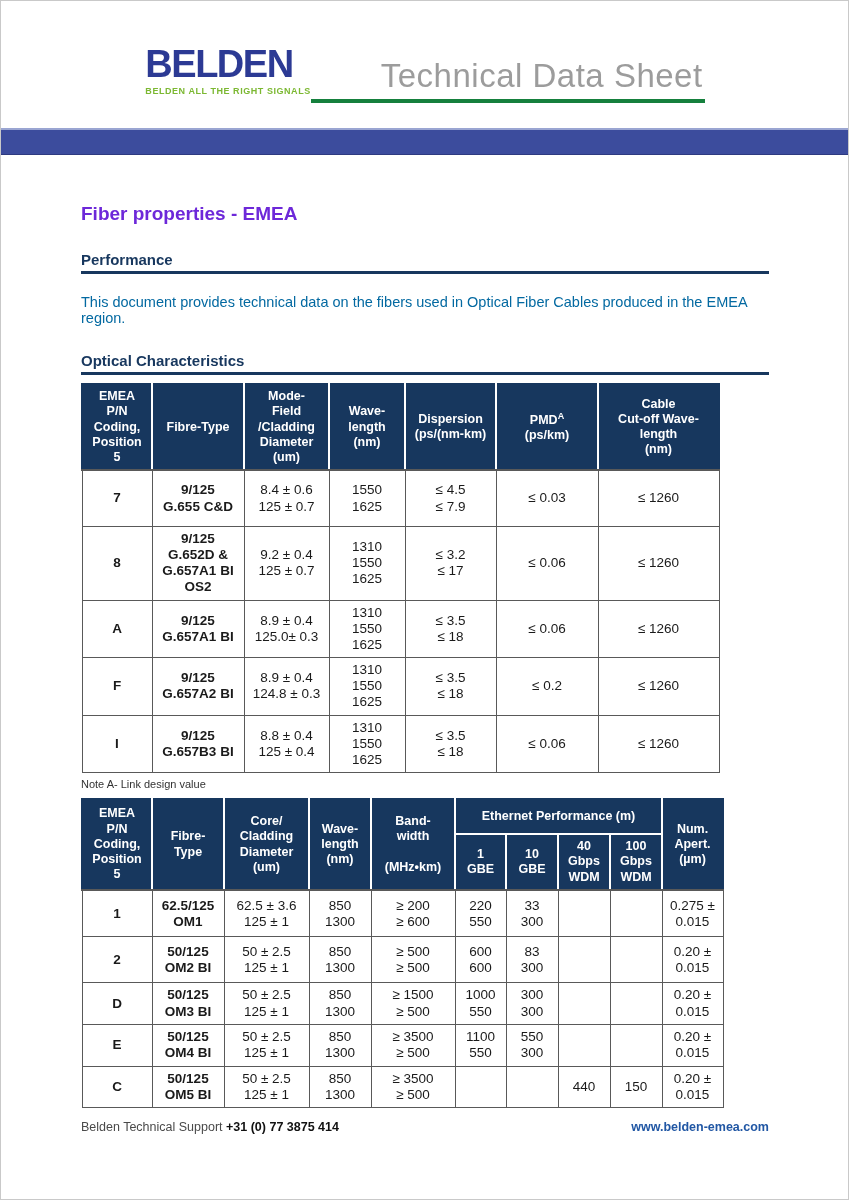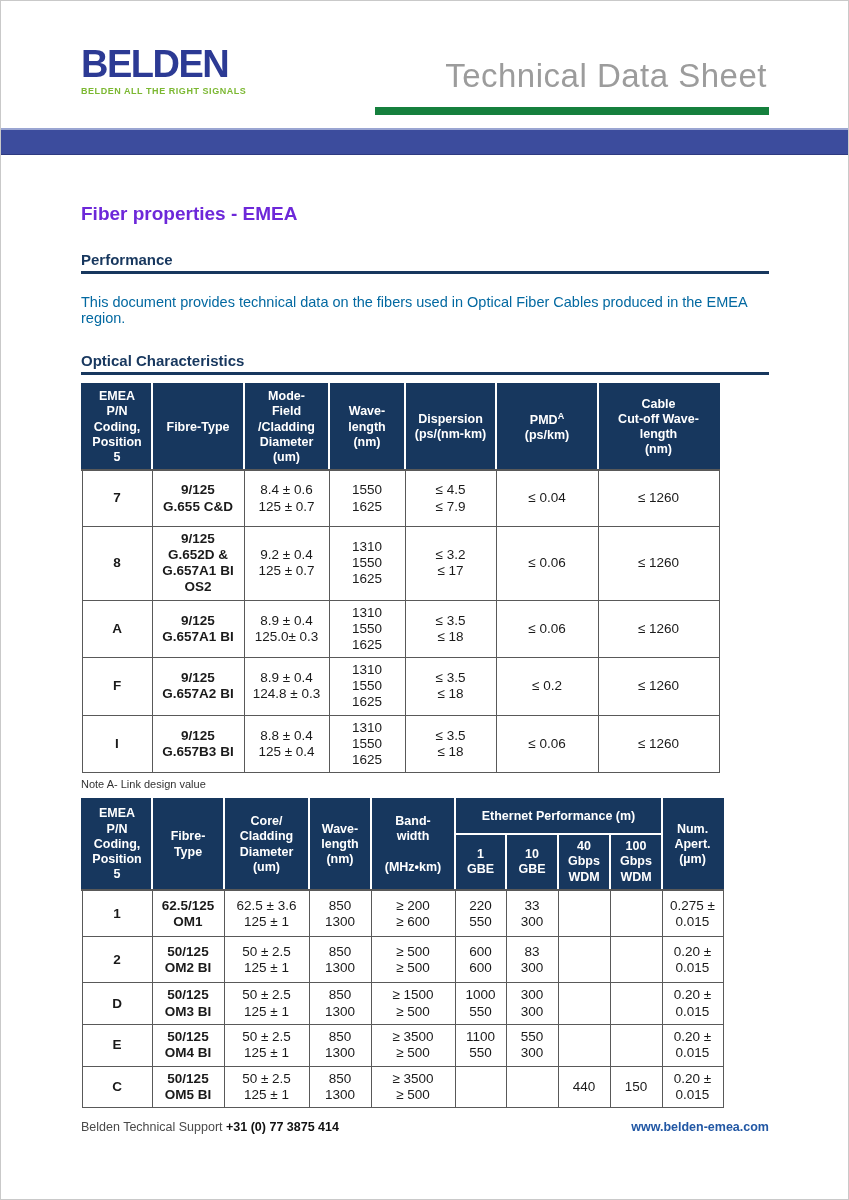--- a/index.html
+++ b/index.html
@@ -4,25 +4,25 @@
 <style>
   * { box-sizing: border-box; }
   html, body { margin: 0; padding: 0; background: #e9e9e9; }
   body { font-family: "Liberation Sans", sans-serif; }
   .page {
     width: 849px; height: 1200px; margin: 0 auto; background: #fff;
     border: 1px solid #c9c9c9; position: relative; overflow: hidden;
   }
 
   
-  .header { height: 127px; padding: 44px 79px 0 80px; display: flex; justify-content: space-between; align-items: flex-start; }
+  .header { height: 127px; padding: 44px 79px 0 80px; display: flex; justify-content: center; align-items: flex-start; }
   .logo-block { line-height: 1; }
   .logo-brand { font-size: 38px; font-weight: 800; color: #2c3a94; letter-spacing: -1.5px; }
   .logo-tagline { font-size: 9px; font-weight: 700; color: #7cb832; letter-spacing: 0.55px; margin-top: 4px; }
-  .doc-type-wrap { border-bottom: 8px solid #15803d; padding: 12px 2px 12px 70px; }
+  .doc-type-wrap { border-bottom: 4px solid #15803d; padding: 12px 2px 4px 70px; }
   .doc-type { font-size: 33px; color: #9c9c9c; letter-spacing: 0.5px; }
 
   .banner { height: 27px; background: #3c4c9d; border-top: 2px solid #9aa5d2; border-bottom: 1px solid #2e3a80; }
 
   
   .content { padding: 0 79px 0 80px; }
   .page-title { font-size: 19px; font-weight: 700; color: #6d28d9; margin: 48px 0 0; }
   .section-heading {
     margin-top: 26px; font-size: 15px; font-weight: 700; color: #17375e;
     border-bottom: 3px solid #17375e; padding-bottom: 3px;
@@ -140,21 +140,21 @@
         <tr>
           <td class="b">7</td>
           <td class="b">9/125
 G.655 C&amp;D</td>
           <td>8.4 ± 0.6
 125 ± 0.7</td>
           <td>1550
 1625</td>
           <td>≤ 4.5
 ≤ 7.9</td>
-          <td>≤ 0.04</td>
+          <td>≤ 0.03</td>
           <td>≤ 1260</td>
         </tr>
         <tr>
           <td class="b">8</td>
           <td class="b">9/125
 G.652D &amp;
 G.657A1 BI
 OS2</td>
           <td>9.2 ± 0.4
 125 ± 0.7</td>

